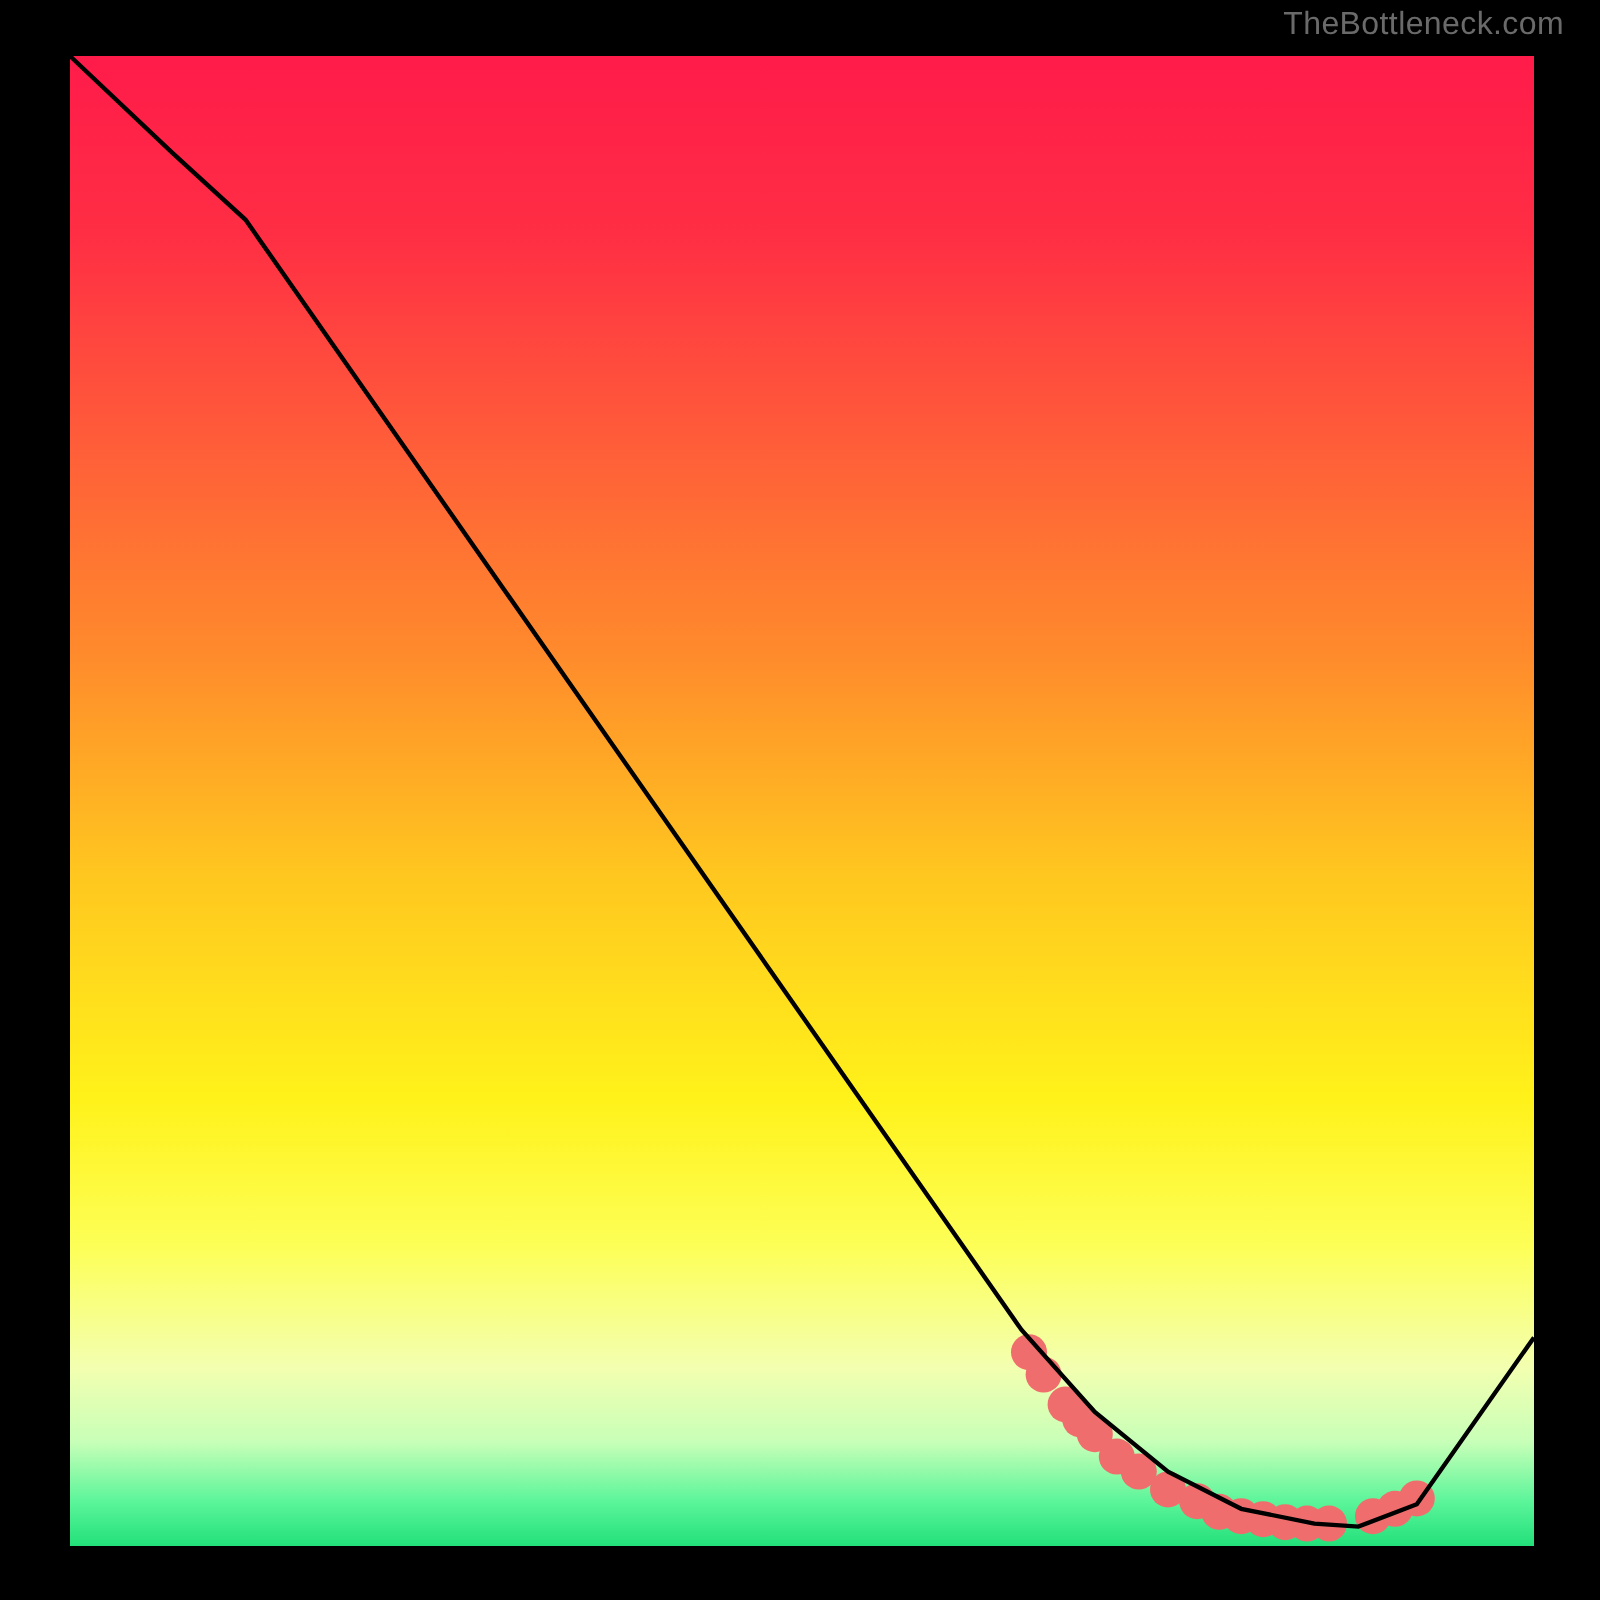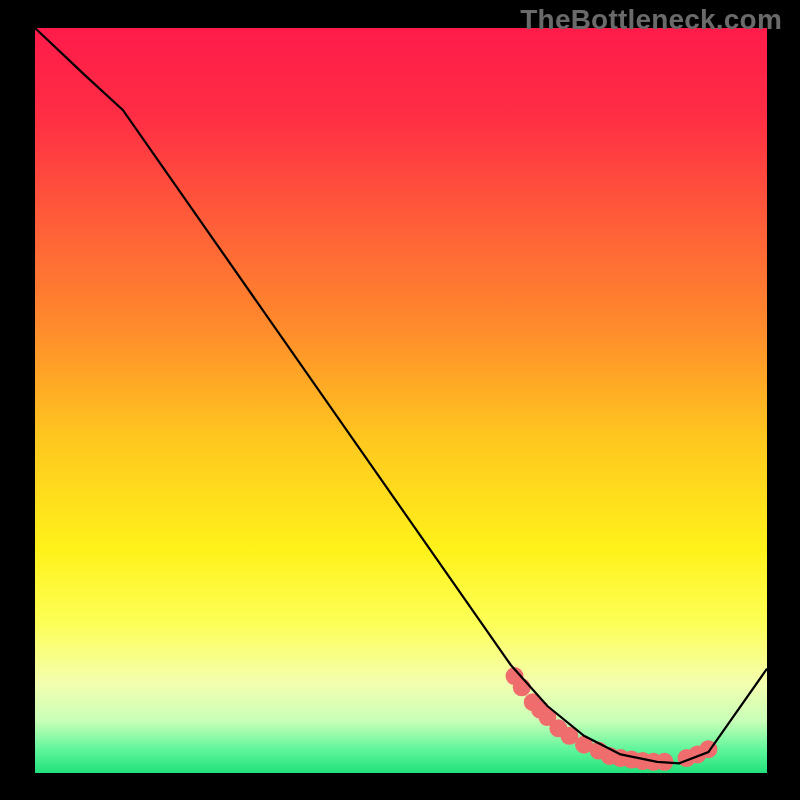--- a/index.html
+++ b/index.html
@@ -15,22 +15,22 @@
     position: relative;
     width: 800px;
     height: 800px;
     background: #000;
   }
   .watermark {
     position: absolute;
     top: 4px;
     right: 18px;
     color: #6a6a6a;
-    font-size: 28px;
-    font-weight: 700;
+    font-size: 16px;
+    font-weight: 400;
     letter-spacing: 0.2px;
     z-index: 5;
   }
   svg {
     display: block;
   }
 </style>
 </head>
 <body>
 

